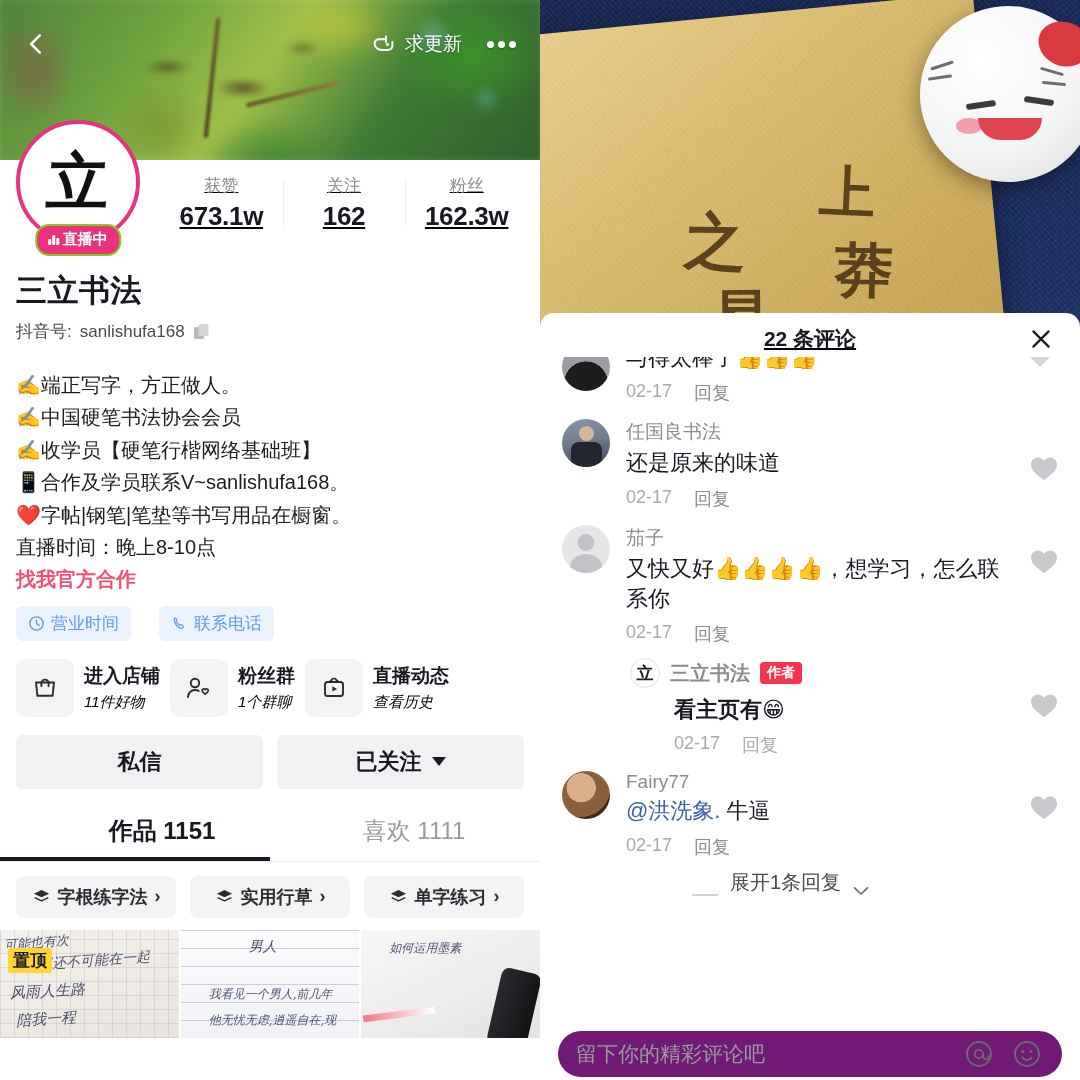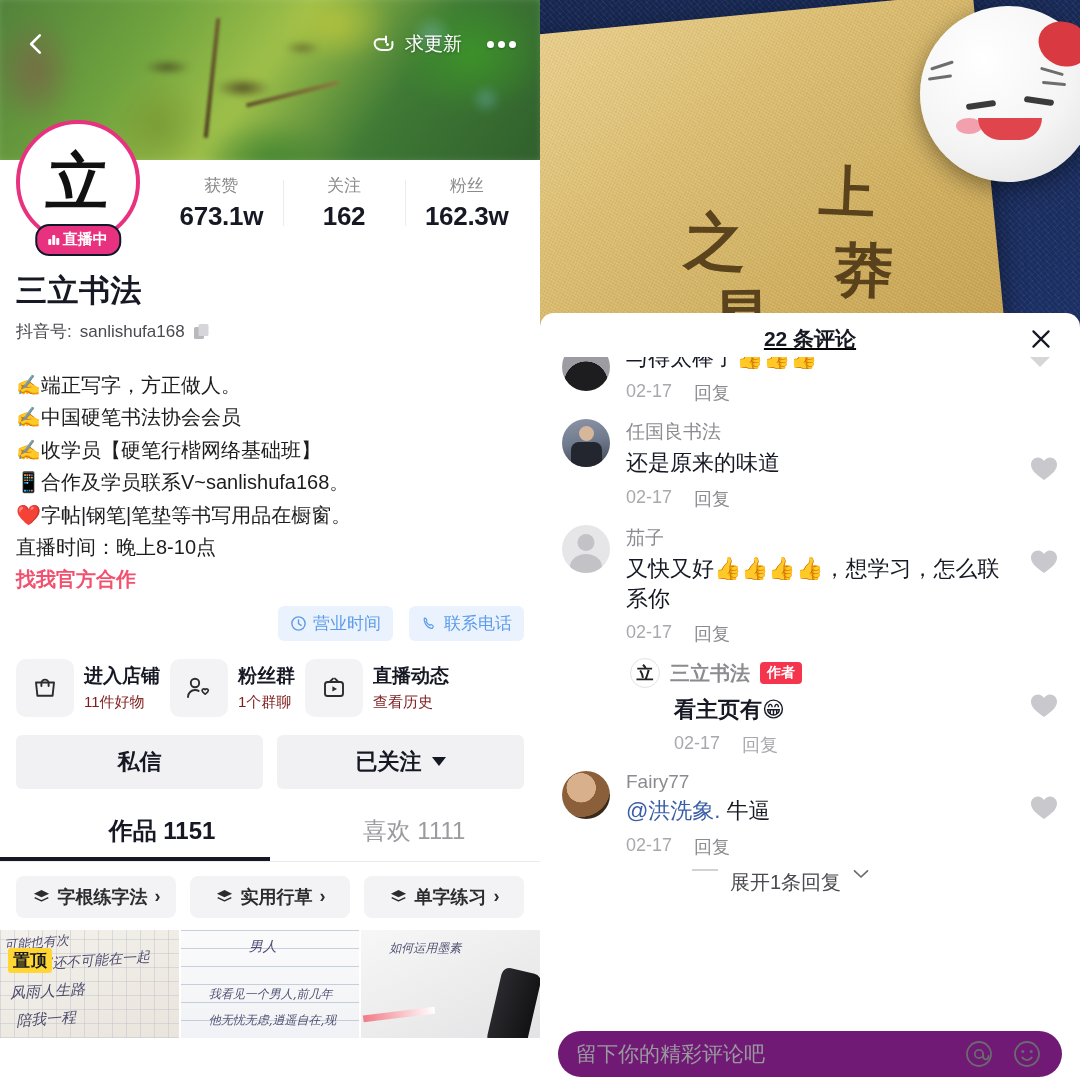--- a/index.html
+++ b/index.html
@@ -59,59 +59,59 @@
   .avatar-wrap { position:absolute; left:16px; top:-40px; width:124px; height:124px; }
   .avatar-ring { position:absolute; inset:0; border-radius:50%;
     border:4px solid #e8327f; background:#fff; }
   .avatar-face { position:absolute; inset:5px; border-radius:50%; background:#fff;
     display:flex; align-items:center; justify-content:center; overflow:hidden; }
   .avatar-glyph { font-family:"DejaVu Serif","Liberation Serif",serif; font-size:62px;
     color:#111; line-height:1; font-weight:700; transform:skewX(-4deg); }
   .live-badge { position:absolute; left:50%; transform:translateX(-50%); bottom:-12px;
     background:#e8327f; color:#fff; border-radius:14px; padding:4px 11px 5px;
     font-size:15px; font-weight:700; white-space:nowrap; display:flex; align-items:center; gap:4px;
-    border:2px solid #0f172a; }
+    border:2px solid #84cc16; }
   .live-bars{ display:flex; align-items:flex-end; gap:1.5px; height:11px; }
   .live-bars span{ width:2.5px; background:#fff; border-radius:1px; }
   .live-bars span:nth-child(1){height:6px}
   .live-bars span:nth-child(2){height:10px}
   .live-bars span:nth-child(3){height:7px}
 
-  .stats { position:absolute; left:160px; right:12px; top:14px; display:flex; }
+  .stats { position:absolute; left:160px; right:12px; top:14px; display:flex;text-decoration:underline; }
   .stat { flex:1; text-align:center; position:relative; }
   .stat + .stat::before { content:""; position:absolute; left:0; top:6px; bottom:6px;
     width:1px; background:#ececec; }
   .stat-label { font-size:17px; color:#8a8a8a; margin-bottom:4px; }
   .stat-value { font-size:26px; font-weight:700; color:#161823; letter-spacing:-.3px; }
 
   
   .namewrap { padding:12px 16px 0; }
   .dname { font-size:31px; font-weight:700; color:#161823; letter-spacing:.5px; }
   .didrow { display:flex; align-items:center; gap:8px; margin-top:8px; }
   .did { font-size:17px; color:#4a4a4f; }
   .copy-icon { width:18px; height:18px; position:relative; cursor:pointer; display:inline-block; }
 
   
   .bio { padding:26px 16px 0; font-size:20px; line-height:1.62; color:#1d1d20; }
   .bio-line { white-space:nowrap; }
   .bio-em { color:#f2506e; font-weight:700; }
   .bio-emoji{ font-family:"DejaVu Sans",sans-serif; }
 
-  .bizrow { display:flex; gap:16px; padding:10px 16px 0;justify-content:flex-end; }
+  .bizrow { display:flex; gap:28px; padding:10px 16px 0; }
   .biztag { display:flex; align-items:center; gap:6px; background:#eaf3fd; color:#5d9bea;
     border-radius:6px; padding:6px 12px; font-size:17px; font-weight:500; cursor:pointer; }
 
   
   .quickrow { display:flex; gap:10px; padding:18px 16px 0; }
   .quick { display:flex; align-items:center; gap:10px; min-width:0; }
   .quick-ic { width:58px; height:58px; border-radius:10px; background:#f3f3f5;
     display:flex; align-items:center; justify-content:center; flex:0 0 58px; }
   .quick-tx { min-width:0; }
   .quick-t1 { font-size:19px; font-weight:700; color:#161823; white-space:nowrap; }
-  .quick-t2 { font-size:15px; color:#7f1d1d; margin-top:4px; white-space:nowrap; }
+  .quick-t2 { font-size:15px; color:#000000; margin-top:4px; white-space:nowrap;font-style:italic; }
 
   
   .btnrow { display:flex; gap:14px; padding:18px 16px 0; }
   .bigbtn { flex:1; height:54px; background:#f1f1f3; border-radius:6px; display:flex;
     align-items:center; justify-content:center; gap:10px; font-size:22px; font-weight:700;
     color:#161823; cursor:pointer; }
   .caret { width:0; height:0; border-left:7px solid transparent; border-right:7px solid transparent;
     border-top:9px solid #161823; }
 
   
@@ -200,21 +200,21 @@
   .reply-hd { display:flex; align-items:center; gap:10px; }
   .rav { width:30px; height:30px; border-radius:50%; border:1px solid #e3e3e5; background:#fff;
     display:flex; align-items:center; justify-content:center; flex:0 0 30px; }
   .rav span{ font-family:"DejaVu Serif",serif; font-size:17px; color:#222; font-weight:700; }
   .rname { font-size:20px; color:#8b8b90; font-weight:600; }
   .author-tag { background:#f5344d; color:#fff; font-size:14px; font-weight:700;
     border-radius:4px; padding:2px 7px; }
   .rtext { font-size:22px; color:#161823; margin:7px 0 0 44px; font-weight:600; }
   .rmeta { display:flex; gap:22px; margin:8px 0 0 44px; font-size:18px; color:#a8a8ad; }
 
-  .expand { display:flex; align-items:flex-start; gap:12px; margin:10px 0 0 66px;
+  .expand { display:flex; align-items:flex-end; gap:12px; margin:10px 0 0 66px;
     font-size:20px; color:#4a4a50; cursor:pointer; }
   .expand .dash { width:26px; height:2px; background:#d2d2d6; display:block; }
 
   .inputbar { position:absolute; left:0; right:0; bottom:0; height:52px;
     display:flex; align-items:center; padding:0 18px; background:#fff; }
   .inputbox { flex:1; height:46px; background:#701a75; border-radius:23px; display:flex;
     align-items:center; padding:0 18px; gap:14px; }
   .inputbox .ph { flex:1; font-size:21px; color:#9a9a9f; white-space:nowrap; overflow:hidden; }
   .ibtn { width:34px; height:34px; display:flex; align-items:center; justify-content:center;
     flex:0 0 34px; cursor:pointer; }

